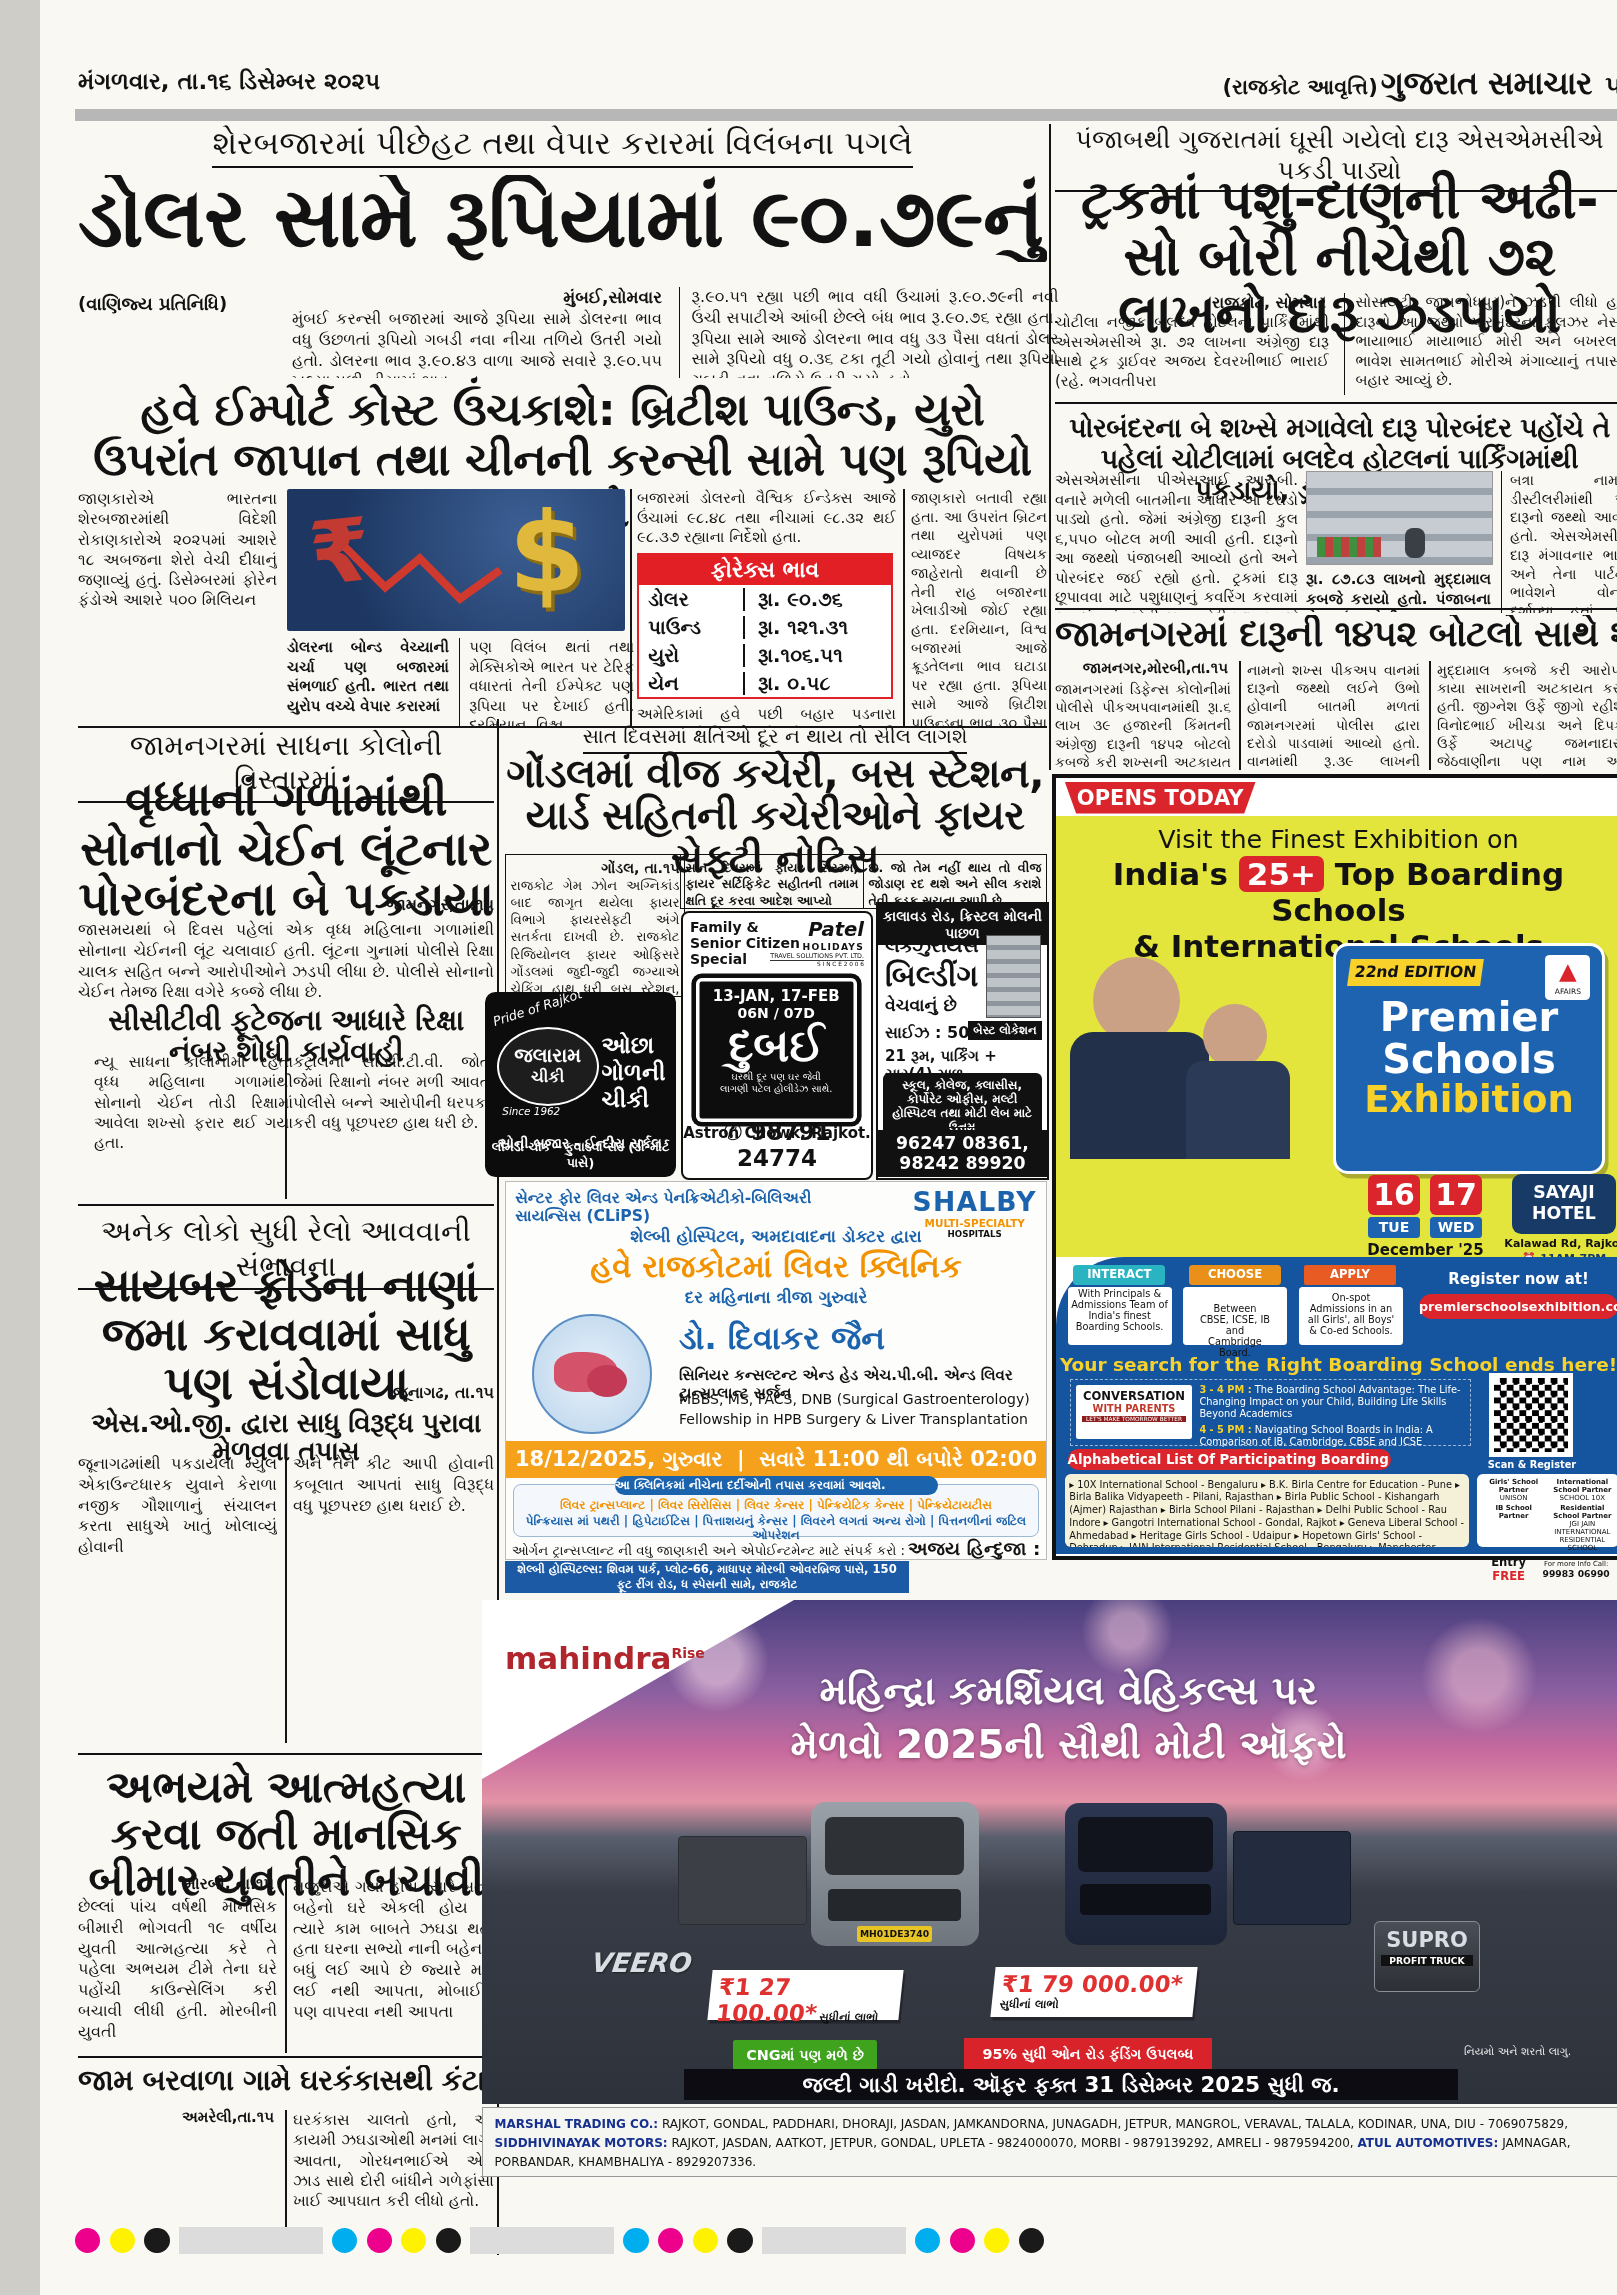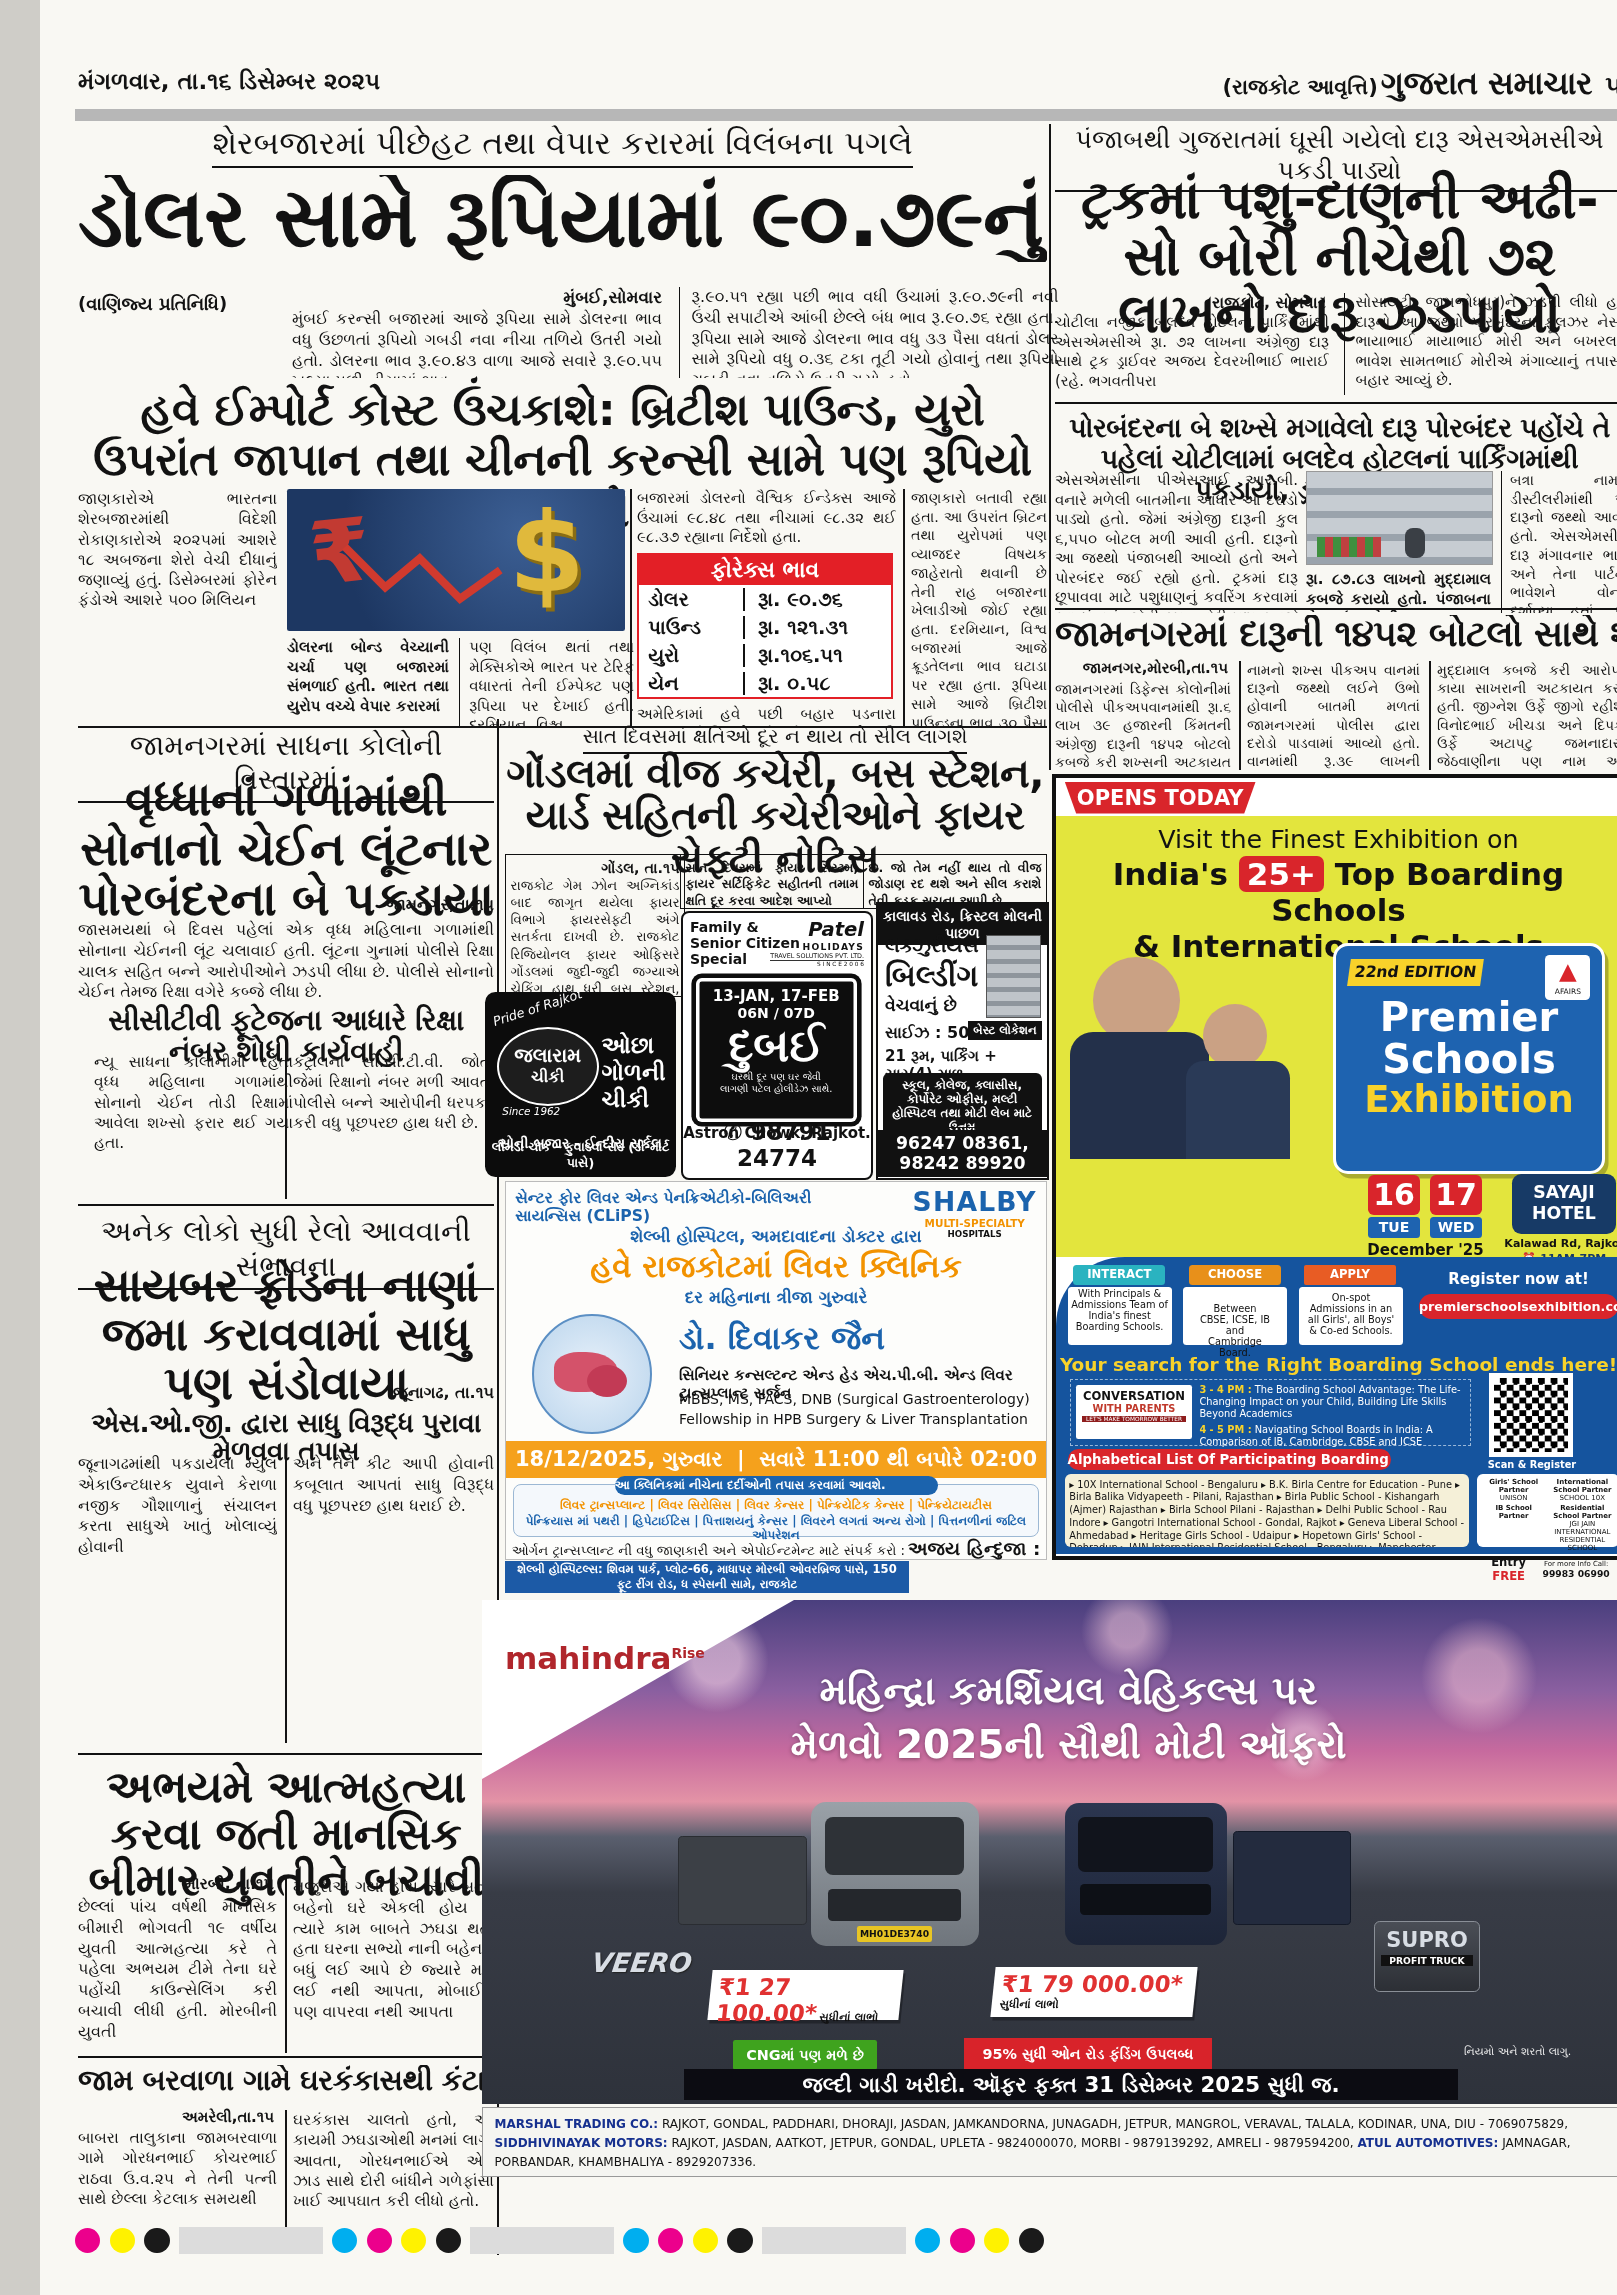--- a/index.html
+++ b/index.html
@@ -324,21 +324,20 @@
     <div class="hl c abs" style="left:0;top:9.2px;width:100%;font-size:44px">અભયમે આત્મહત્યા કરવા જતી માનસિક બીમાર યુવતીને બચાવી</div>
     <div class="abs b r" style="left:0;top:120px;width:196px;font-size:15.6px">મોરબી, તા.૧૫</div>
     <div class="abs bt j ovh" style="left:0;top:142px;width:199px;height:156px;font-size:16px">છેલ્લાં પાંચ વર્ષથી માનસિક બીમારી ભોગવતી ૧૯ વર્ષીય યુવતી આત્મહત્યા કરે તે પહેલા અભયમ ટીમે તેના ઘરે પહોંચી કાઉન્સેલિંગ કરી બચાવી લીધી હતી. મોરબીની યુવતી</div>
     <div class="abs vr" style="left:207px;top:122px;height:176px"></div>
     <div class="abs bt j ovh" style="left:215px;top:122px;width:201px;height:176px;font-size:16px">મજુરીએ ગયા હોય ત્યારે બન્ને બહેનો ઘરે એકલી હોય છે ત્યારે કામ બાબતે ઝઘડા થતા હતા ઘરના સભ્યો નાની બહેનને બધું લઈ આપે છે જ્યારે મને લઈ નથી આપતા, મોબાઈલ પણ વાપરવા નથી આપતા</div>
   </div>
 
   <div class="abs" style="left:38px;top:2056px;width:416px;height:194px;border-top:2.3px solid #111">
     <div class="hl c abs ovh" style="left:0;top:7px;width:100%;font-size:29px;white-space:nowrap">જામ બરવાળા ગામે ઘરકંકાસથી કંટાળી યુવાનને આપઘાત કર્યો</div>
     <div class="abs b r" style="left:0;top:50px;width:196px;font-size:15px">અમરેલી,તા.૧૫</div>
-    <div class="abs bt j ovh" style="left:0;top:70px;width:199px;height:116px;font-size:15.6px">બાબરા તાલુકાના જામબરવાળા ગામે ગોરધનભાઈ કોચરભાઈ રાઠવા ઉ.વ.૨૫ ને તેની પત્ની સાથે છેલ્લા કેટલાક સમયથી</div>
     <div class="abs vr" style="left:207px;top:52px;height:134px"></div>
     <div class="abs bt j ovh" style="left:215px;top:52px;width:201px;height:134px;font-size:15.6px">ઘરકંકાસ ચાલતો હતો, આ કાયમી ઝઘડાઓથી મનમાં લાગી આવતા, ગોરધનભાઈએ એક ઝાડ સાથે દોરી બાંધીને ગળેફાંસો ખાઈ આપઘાત કરી લીધો હતો.</div>
   </div>
 
   <div class="abs" style="left:442px;top:1600px;width:1173px;height:504px;overflow:hidden;background:
       radial-gradient(circle at 20% 12%, rgba(255,220,235,.55) 0 23px, transparent 52px),
       radial-gradient(circle at 55% 6%, rgba(255,210,225,.5) 0 17.3px, transparent 46px),
       radial-gradient(circle at 85% 15%, rgba(255,200,215,.5) 0 26px, transparent 58px),
       radial-gradient(circle at 70% 28%, rgba(255,230,240,.4) 0 14.4px, transparent 40px),
       linear-gradient(180deg,#4a3f7e 0%,#8a5fa0 18%,#c76a9e 30%,#e393a6 40%,#5a5f6e 47%,#383c46 58%,#2e323b 100%)">

